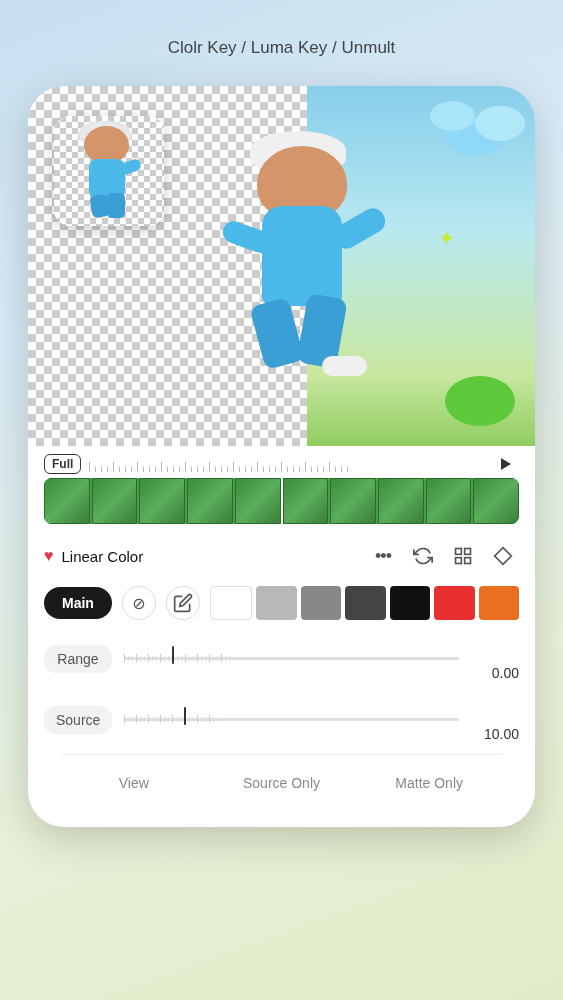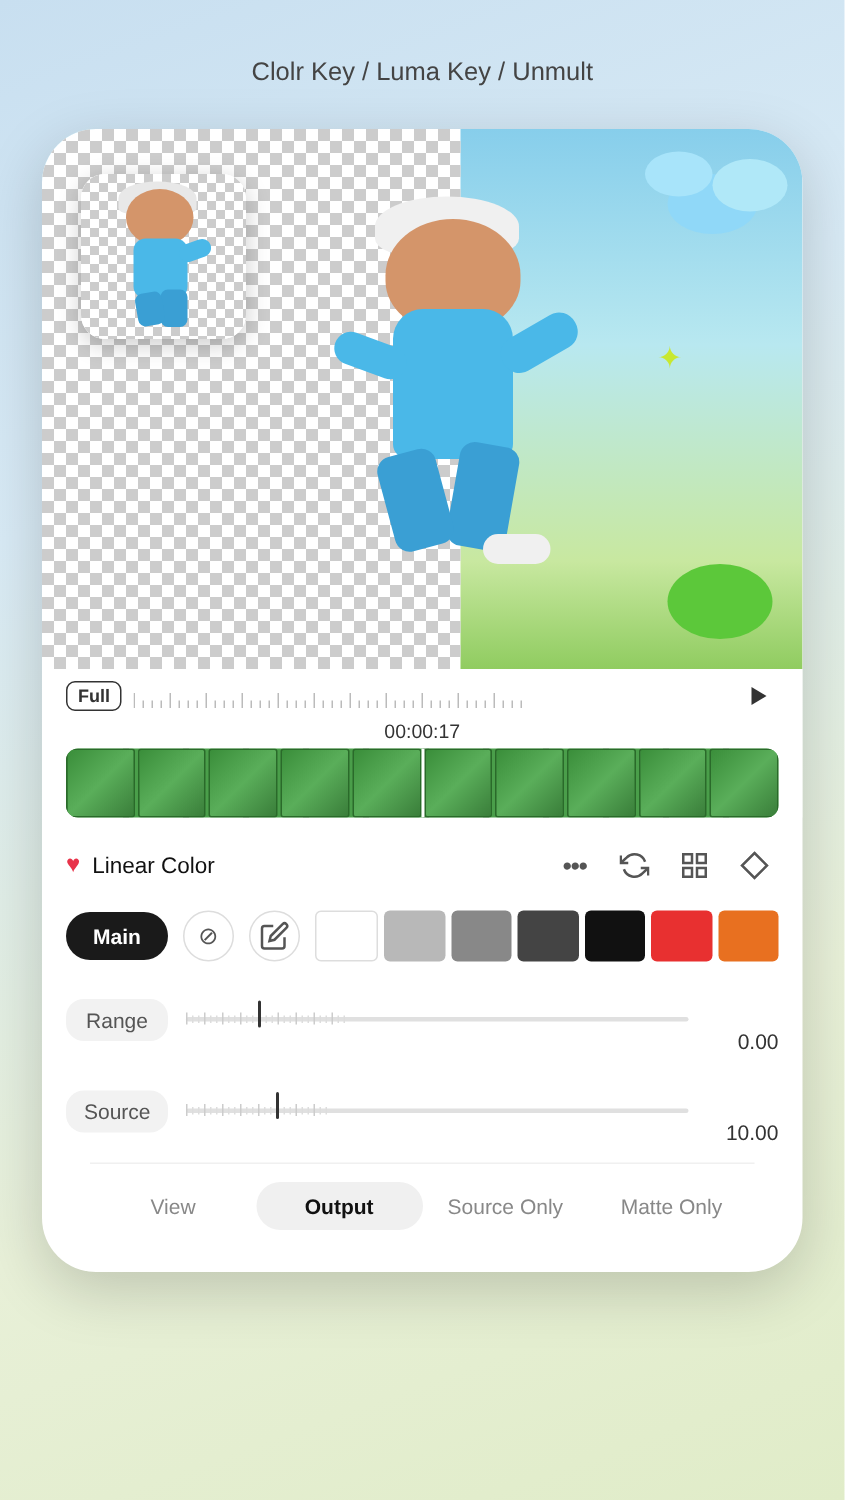--- a/index.html
+++ b/index.html
@@ -638,21 +638,20 @@
           <div class="ruler-tick small" style="height:5px"></div>
           <div class="ruler-tick big" style="height:10px"></div>
           <div class="ruler-tick small" style="height:5px"></div>
           <div class="ruler-tick small" style="height:5px"></div>
           <div class="ruler-tick small" style="height:5px"></div>
         </div>
       </div>
       <div class="play-triangle"></div>
     </div>
 
-    <div class="timecode">00:00:17</div>
 
     <div class="filmstrip">
       <div class="filmstrip-frames">
         <div class="film-frame"></div>
         <div class="film-frame"></div>
         <div class="film-frame"></div>
         <div class="film-frame"></div>
         <div class="film-frame"></div>
         <div class="film-frame"></div>
         <div class="film-frame"></div>
@@ -781,19 +780,18 @@
           <div style="width:1px;height:5px;background:#ddd;margin-top:-1px;"></div>
         </div>
       </div>
       <span class="slider-value">10.00</span>
     </div>
 
     <div class="divider"></div>
 
     <div class="bottom-tabs">
       <div class="tab-item">View</div>
-      <div class="tab-item active">Output</div>
       <div class="tab-item">Source Only</div>
       <div class="tab-item">Matte Only</div>
     </div>
 
   </div>
 </div>
 
 </body></html>

